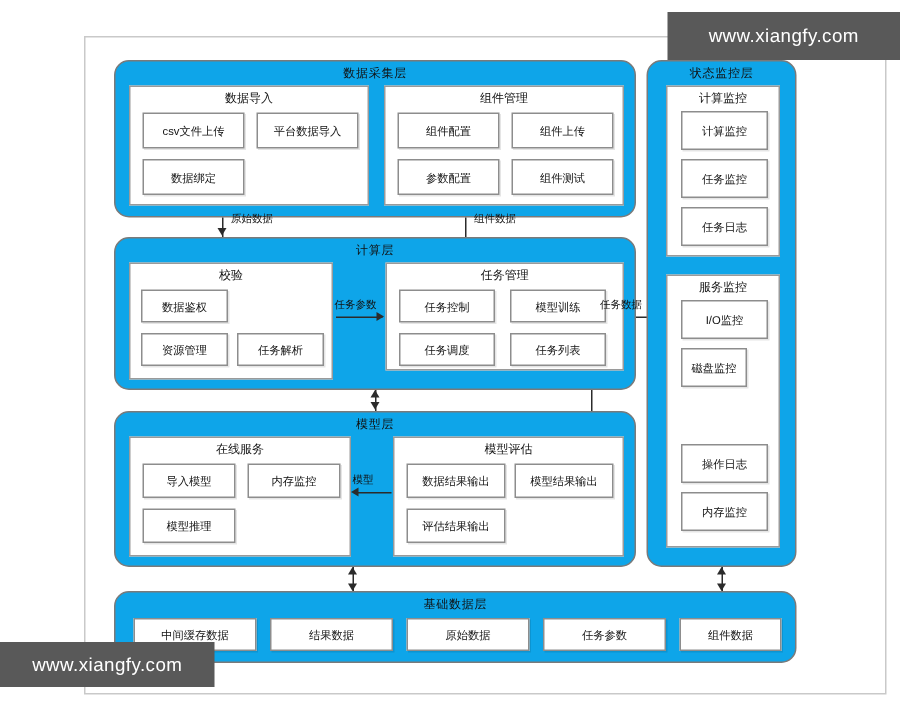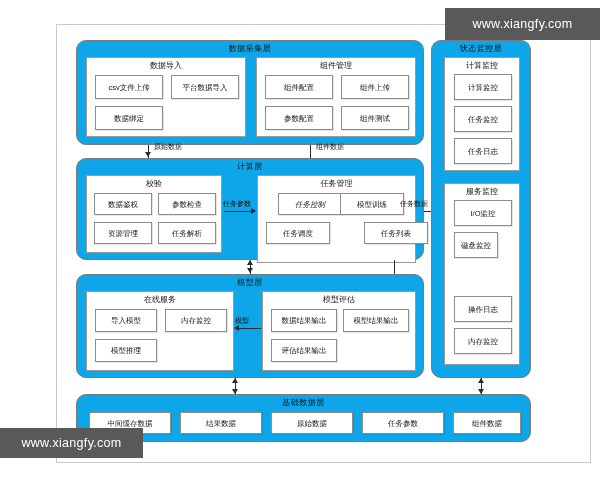--- a/index.html
+++ b/index.html
@@ -96,35 +96,34 @@
   <div class="vline" style="left:310px;top:145px;height:45px;"></div>
   <div class="arrow-d" style="left:307px;top:185px;"></div>
   <div class="edge-label" style="left:316px;top:143px;">组件数据</div>
 
   <div class="layer" style="left:76px;top:158px;width:348px;height:102px;">
     <div class="layer-title">计算层</div>
 
     <div class="group" style="left:9px;top:16px;width:136px;height:78px;">
       <div class="group-title">校验</div>
       <div class="cell" style="left:7px;top:17px;width:58px;height:22px;">数据鉴权</div>
-      <div class="cell" style="left:71px;top:17px;width:58px;height:22px;">参数检查</div>
       <div class="cell" style="left:7px;top:46px;width:58px;height:22px;">资源管理</div>
       <div class="cell" style="left:71px;top:46px;width:58px;height:22px;">任务解析</div>
     </div>
 
     <div class="hline" style="left:147px;top:52px;width:31px;"></div>
     <div class="arrow-r" style="left:174px;top:49px;"></div>
     <div class="edge-label" style="left:146px;top:41px;">任务参数</div>
 
-    <div class="group" style="left:180px;top:16px;width:159px;height:88px;">
+    <div class="group" style="left:180px;top:16px;width:159px;height:72px;">
       <div class="group-title">任务管理</div>
-      <div class="cell" style="left:20px;top:17px;width:64px;height:22px;font-style:italic;">任务控制</div>
+      <div class="cell" style="left:8px;top:17px;width:64px;height:22px;">任务控制</div>
       <div class="cell" style="left:82px;top:17px;width:64px;height:22px;">模型训练</div>
       <div class="cell" style="left:8px;top:46px;width:64px;height:22px;">任务调度</div>
-      <div class="cell" style="left:82px;top:46px;width:64px;height:22px;margin-left:24px;">任务列表</div>
+      <div class="cell" style="left:82px;top:46px;width:64px;height:22px;">任务列表</div>
     </div>
   </div>
 
   <div class="hline" style="left:424px;top:211px;width:24px;"></div>
   <div class="arrow-r" style="left:443px;top:208px;"></div>
   <div class="edge-label" style="left:400px;top:200px;">任务数据</div>
 
   <div class="vline" style="left:250px;top:260px;height:14px;"></div>
   <div class="arrow-d" style="left:247px;top:268px;"></div>
   <div class="arrow-u" style="left:247px;top:260px;"></div>

